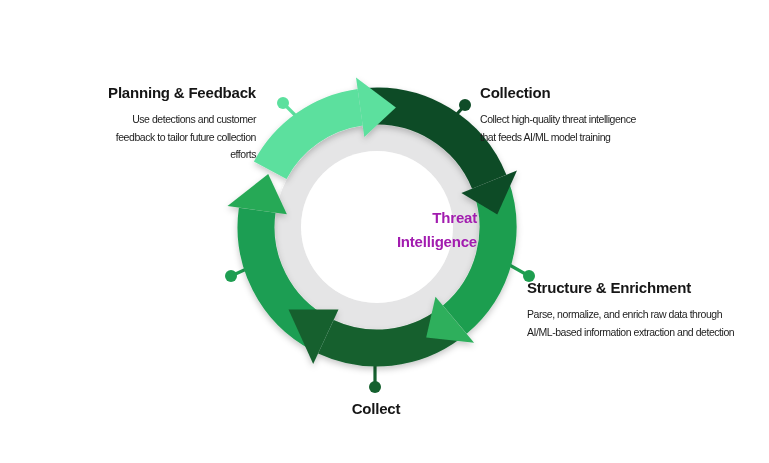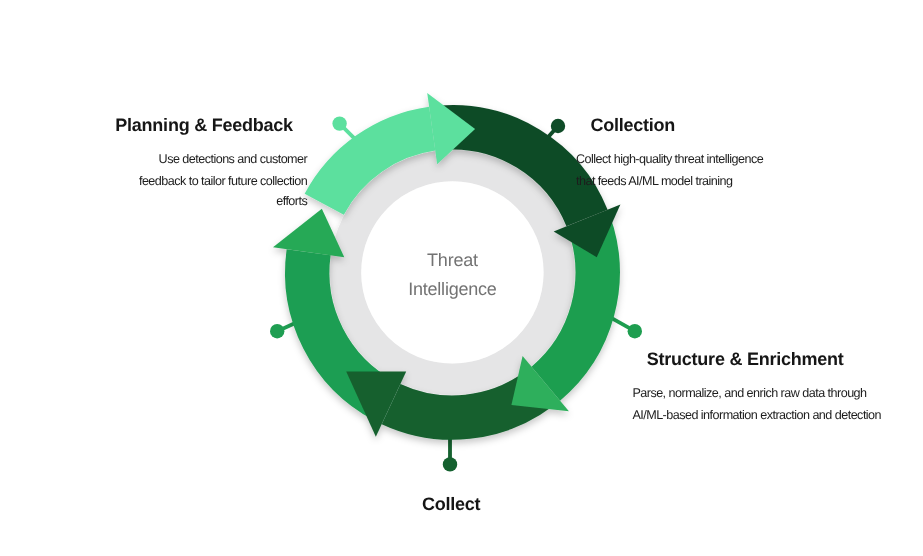--- a/index.html
+++ b/index.html
@@ -3,35 +3,35 @@
 <meta charset="utf-8">
 <style>
   html,body{margin:0;padding:0;background:#ffffff;}
   .page{
     position:relative;width:769px;height:463px;background:#ffffff;overflow:hidden;
     font-family:"Liberation Sans","DejaVu Sans",sans-serif;color:#1d1d1d;
   }
   svg.diagram{position:absolute;left:0;top:0;}
   .stage{position:absolute;}
   .stage h2{
-    margin:12px;font-size:15px;font-weight:bold;letter-spacing:-0.2px;color:#161616;line-height:17px;
+    margin:0;font-size:15px;font-weight:bold;letter-spacing:-0.2px;color:#161616;line-height:17px;
   }
   .stage p{
     margin:10px 0 0 0;font-size:10.5px;font-weight:normal;letter-spacing:-0.45px;
     line-height:17.5px;white-space:pre-line;color:#1d1d1d;
   }
   .stage-planning{top:84px;right:513px;text-align:right;}
   .stage-collection{top:84px;left:480px;text-align:left;}
   .stage-structure{top:279px;left:527px;text-align:left;}
   .stage-disseminate{top:285px;right:546px;text-align:right;}
   .stage-analysis{top:400px;left:376px;transform:translateX(-50%);text-align:center;}
   .center-label{
-    position:absolute;top:206px;left:277px;width:200px;text-align:center;
-    font-size:15px;font-weight:normal;line-height:24px;letter-spacing:-0.2px;
-    white-space:pre-line;color:#737373;
+    position:absolute;top:206px;left:277px;width:200px;text-align:right;
+    font-size:15px;font-weight:bold;line-height:24px;letter-spacing:-0.2px;
+    white-space:pre-line;color:#a21caf;
   }
 </style>
 </head>
 <body>
 
 <div class="page">
 
   <svg class="diagram" id="ring-svg" width="769" height="463" viewBox="0 0 769 463">
     <defs>
       <filter id="soft" x="-25%" y="-25%" width="150%" height="150%">

